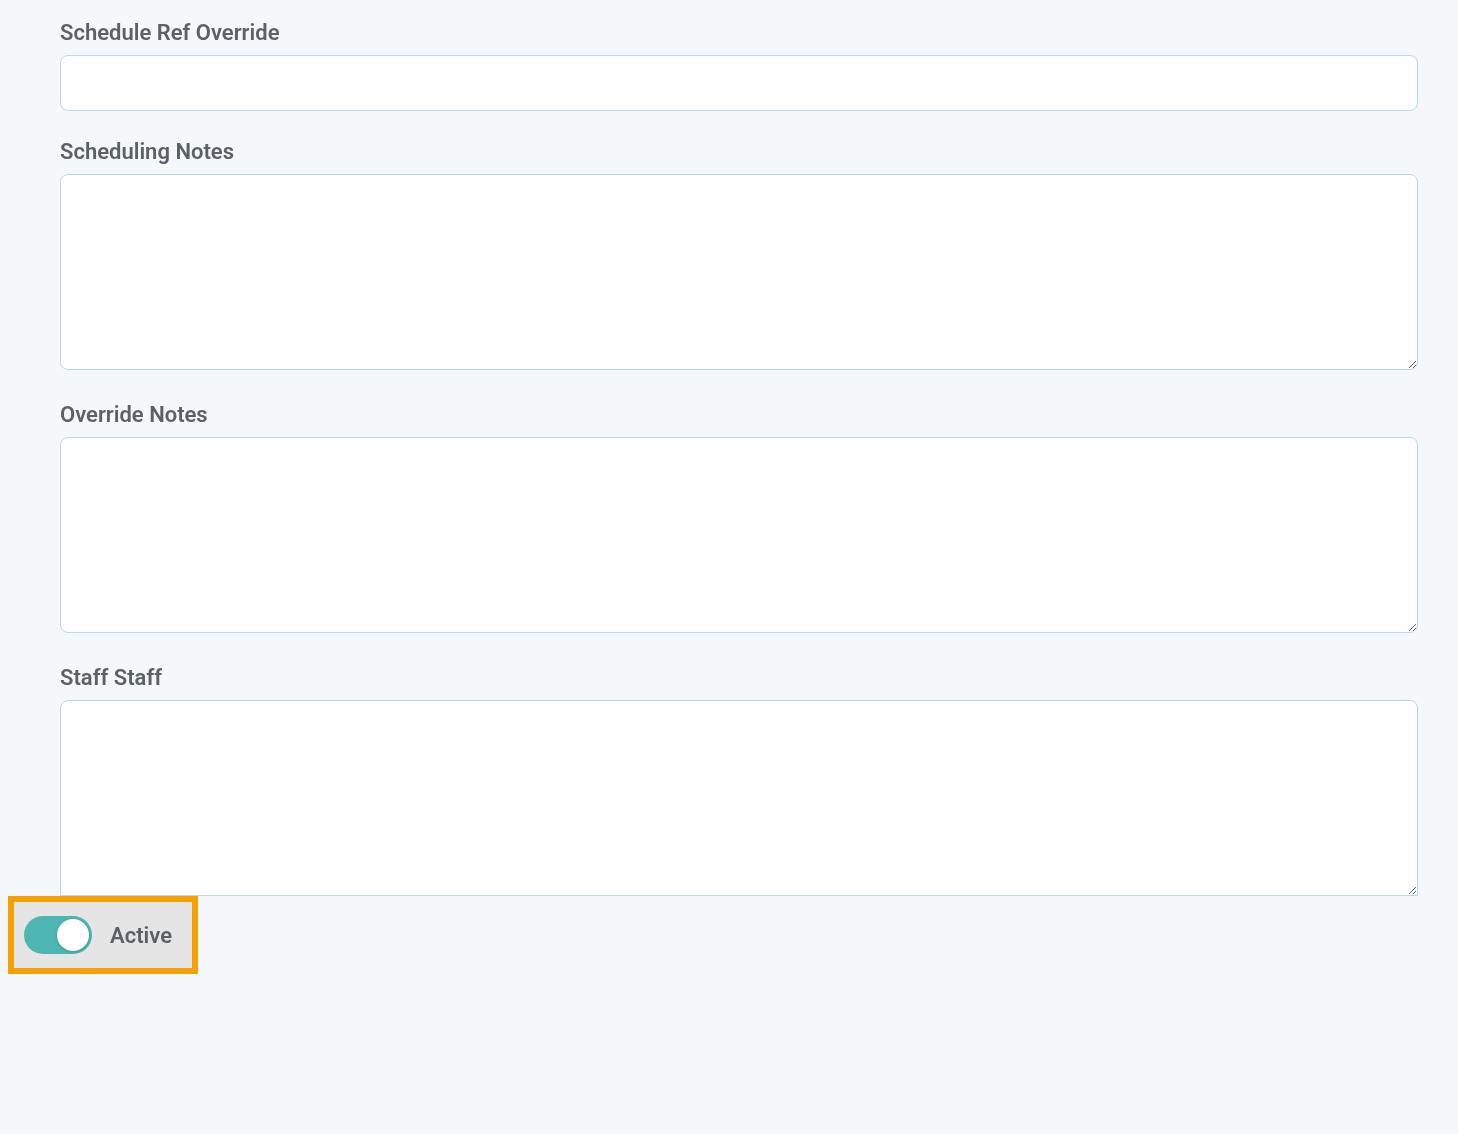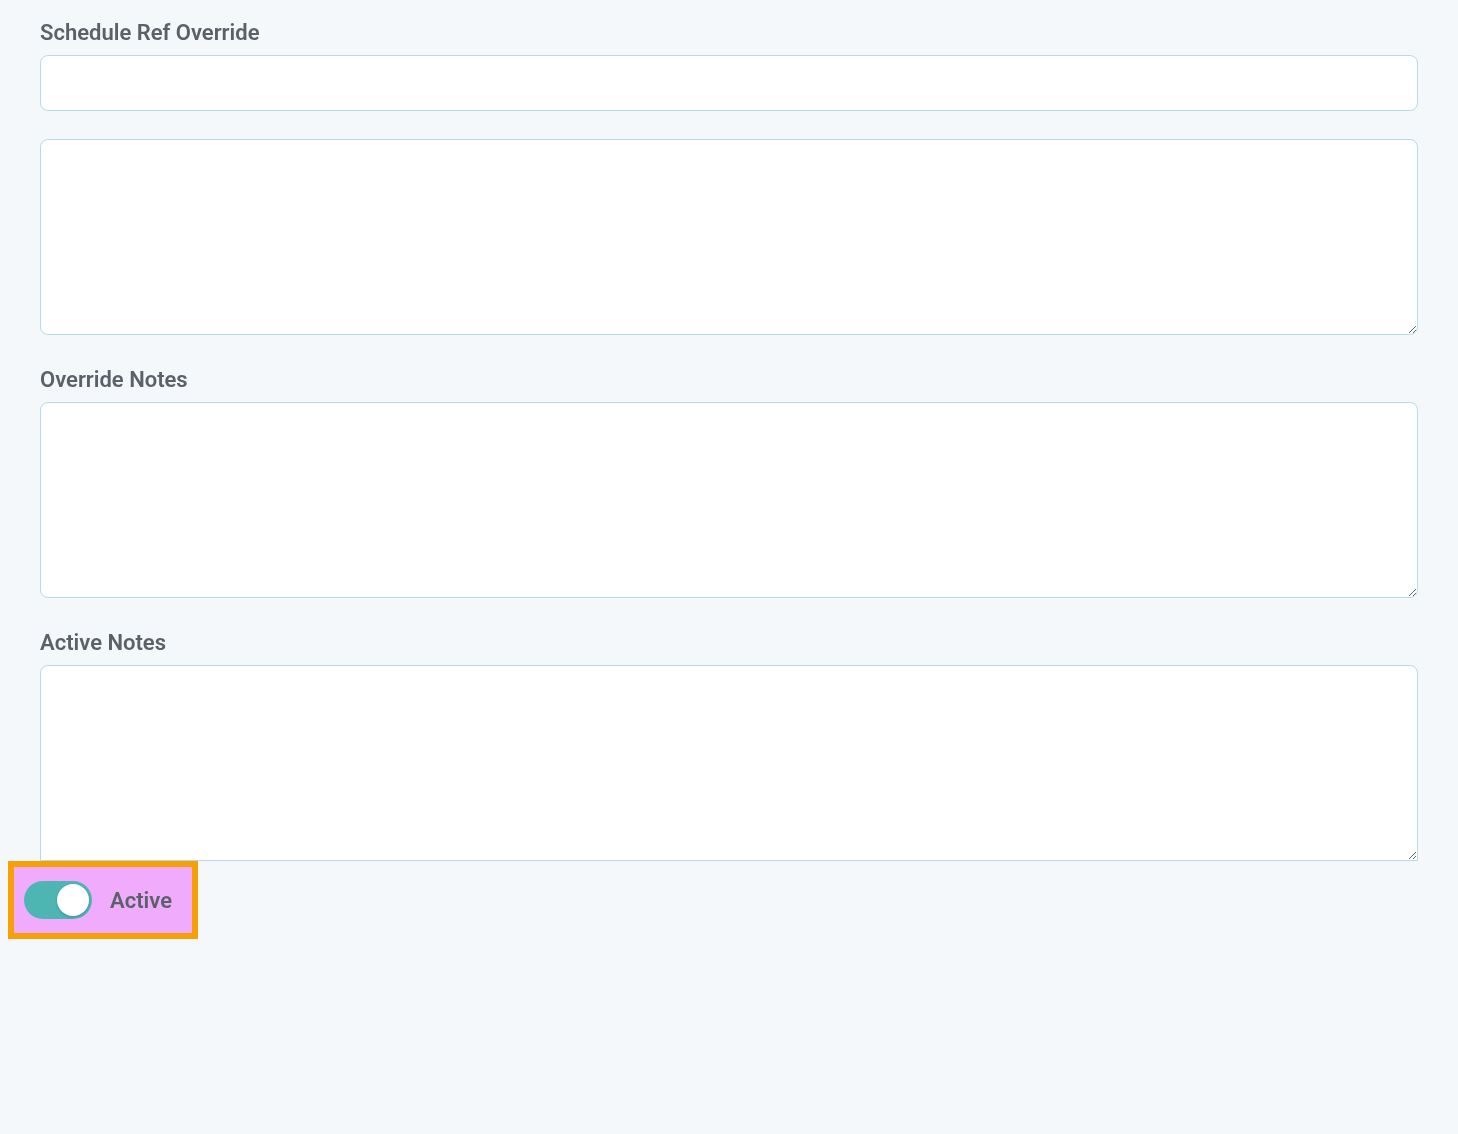--- a/index.html
+++ b/index.html
@@ -7,20 +7,21 @@
       margin: 0;
       padding: 0;
     }
     body {
       font-family: -apple-system, BlinkMacSystemFont, "Segoe UI", Roboto, Helvetica, Arial, sans-serif;
       background-color: #f5f8fa;
       padding: 20px 40px;
     }
     .field-group {
       margin-bottom: 28px;
+      margin-left: 20px;
     }
     .field-label {
       font-size: 22px;
       font-weight: 600;
       color: #5a6169;
       margin-bottom: 10px;
       display: block;
     }
     .text-input {
       width: 100%;
@@ -44,21 +45,21 @@
       color: #333;
       outline: none;
       resize: both;
       font-family: inherit;
     }
     .toggle-container {
       display: inline-flex;
       align-items: center;
       border: 6px solid #f7a006;
       padding: 14px 20px 14px 10px;
-      background-color: #f0abfc;
+      background-color: #e5e5e5;
       margin-top: 0;
     }
     .toggle-switch {
       position: relative;
       width: 68px;
       height: 38px;
       background-color: #4db6b3;
       border-radius: 19px;
       cursor: pointer;
       flex-shrink: 0;
@@ -94,30 +95,31 @@
   </style>
 </head>
 <body>
 
 <div class="field-group">
   <label class="field-label">Schedule Ref Override</label>
   <input type="text" class="text-input" value="" style="">
 </div>
 
 <div class="field-group">
+  <label class="field-label">Scheduling Notes</label>
   <textarea class="textarea-input" style=""></textarea>
 </div>
 
 <div class="field-group">
   <label class="field-label">Override Notes</label>
   <textarea class="textarea-input" style=""></textarea>
 </div>
 
 <div class="field-group staff-notes-group">
-  <label class="field-label">Active Notes</label>
+  <label class="field-label">Staff Staff</label>
   <textarea class="textarea-input" style=""></textarea>
 </div>
 
 <div class="toggle-wrapper">
   <div class="toggle-container">
     <div class="toggle-switch">
       <div class="toggle-knob"></div>
     </div>
     <span class="toggle-label">Active</span>
   </div>

